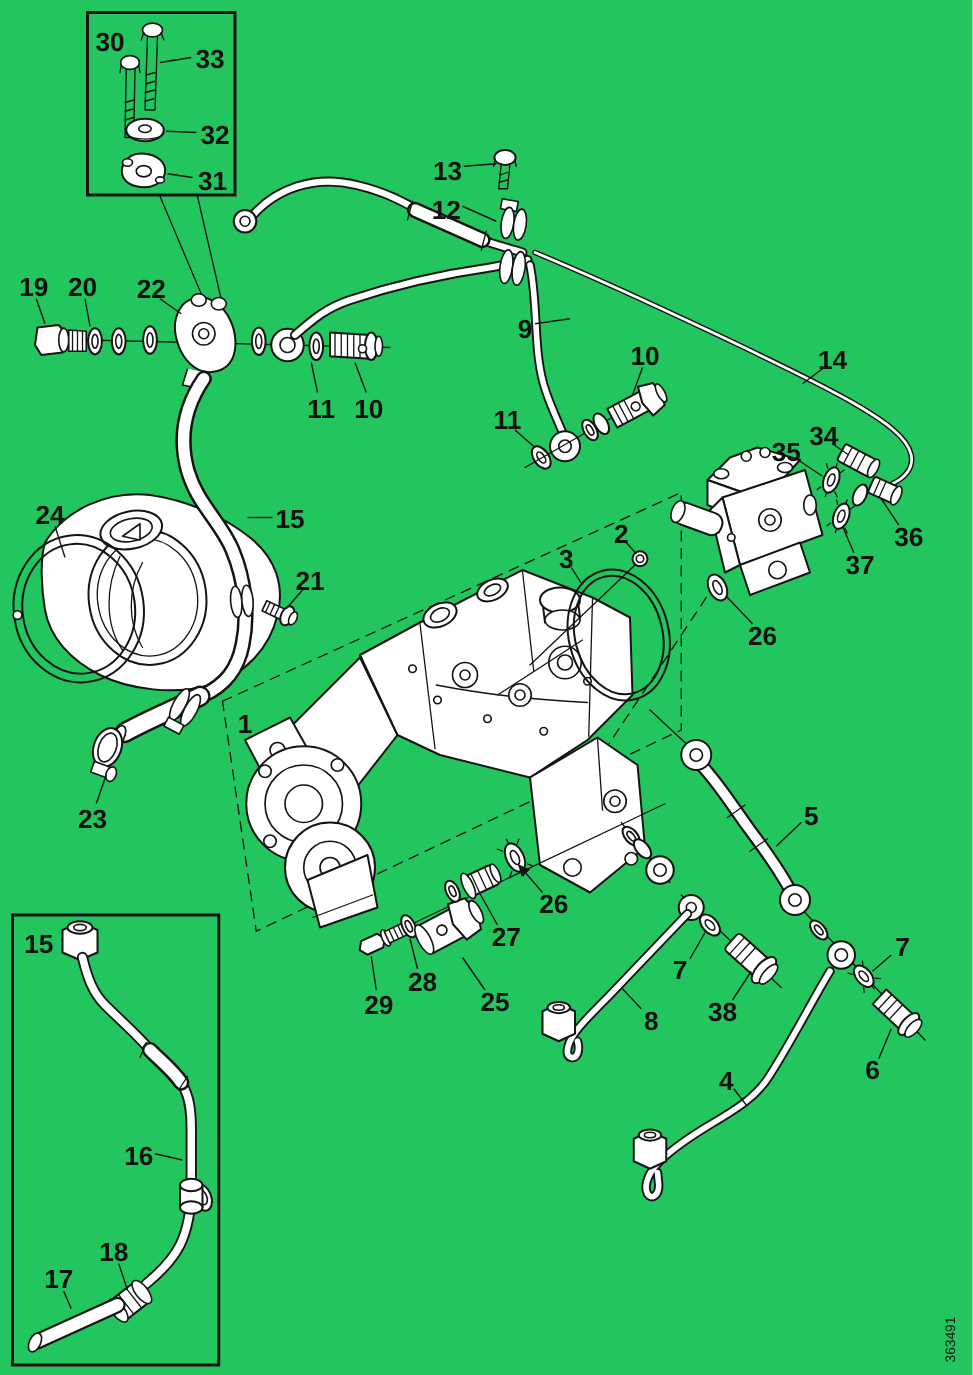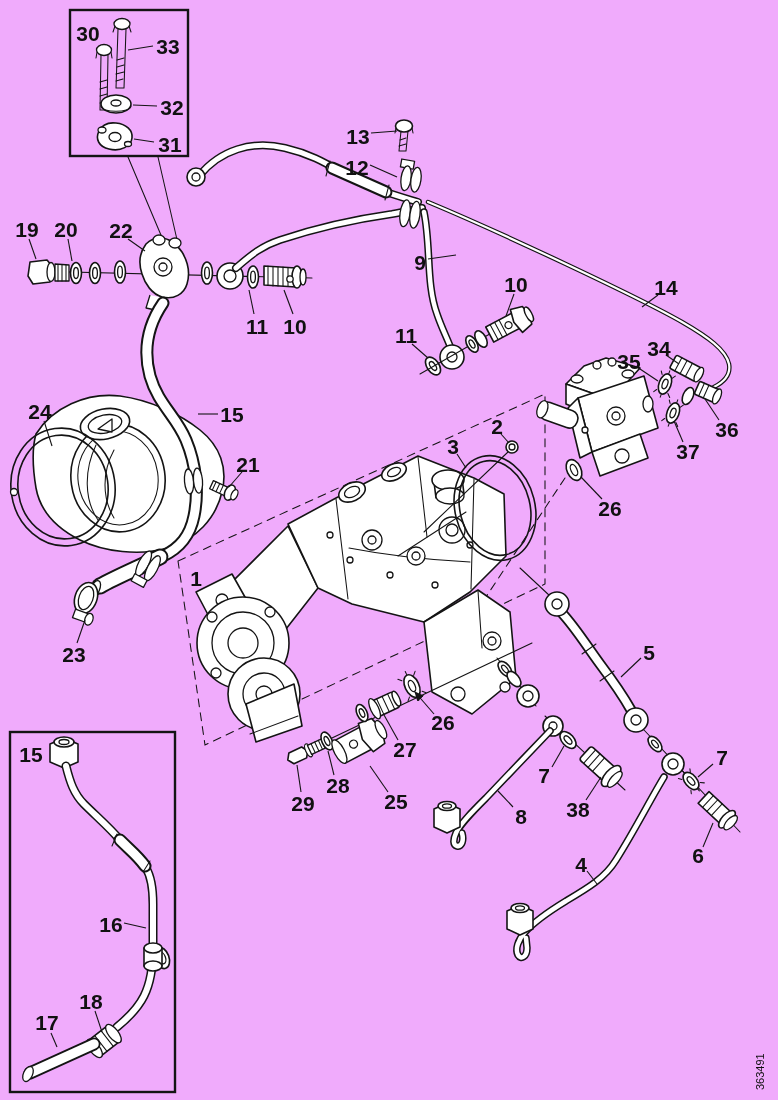--- a/index.html
+++ b/index.html
@@ -1,16 +1,16 @@
 <!DOCTYPE html>
 <html><head>
 <meta charset="utf-8">
 <style>
   html,body{margin:0;padding:0;background:#e8e8e8;}
-  .page{width:778px;height:1100px;background:#f0abfc;position:relative;margin:0 auto;overflow:hidden;}
+  .page{width:778px;height:1100px;background:#22c55e;position:relative;margin:0 auto;overflow:hidden;}
   svg{display:block;}
   .ln{fill:none;stroke:#141414;stroke-width:1.6;stroke-linecap:round;stroke-linejoin:round;}
   .thin{fill:none;stroke:#141414;stroke-width:1.05;stroke-linecap:round;}
   .part{fill:#ffffff;stroke:#141414;stroke-width:1.6;stroke-linejoin:round;}
   .part2{fill:#ffffff;stroke:#141414;stroke-width:1.3;stroke-linejoin:round;}
   .tubeO{fill:none;stroke:#141414;stroke-linecap:round;stroke-linejoin:round;}
   .tubeI{fill:none;stroke:#ffffff;stroke-linecap:round;stroke-linejoin:round;}
   .dash{stroke-dasharray:8 6;}
   .box{fill:none;stroke:#141414;stroke-width:2.4;}
   .callout{font-family:"Liberation Sans","DejaVu Sans",sans-serif;font-weight:700;font-size:21px;fill:#111;text-anchor:middle;}

